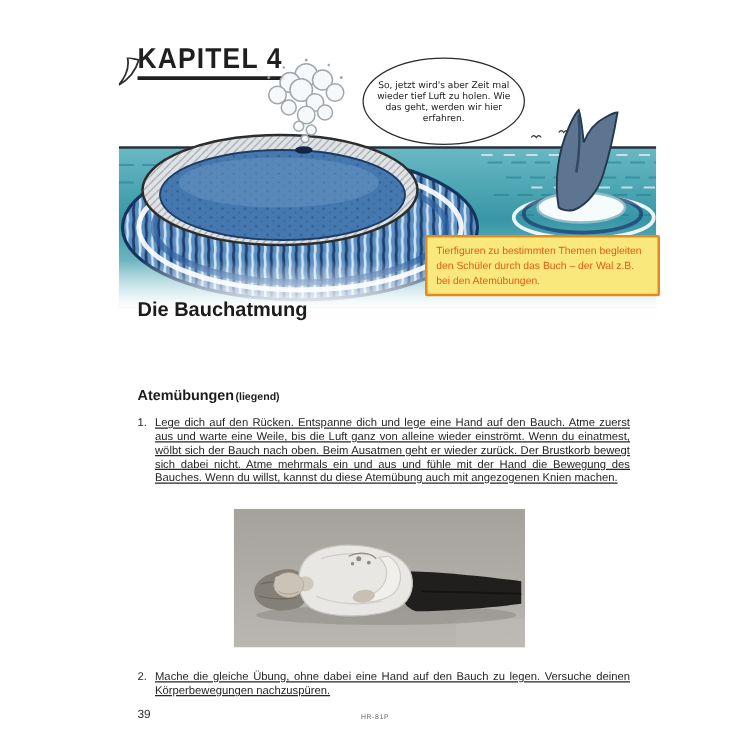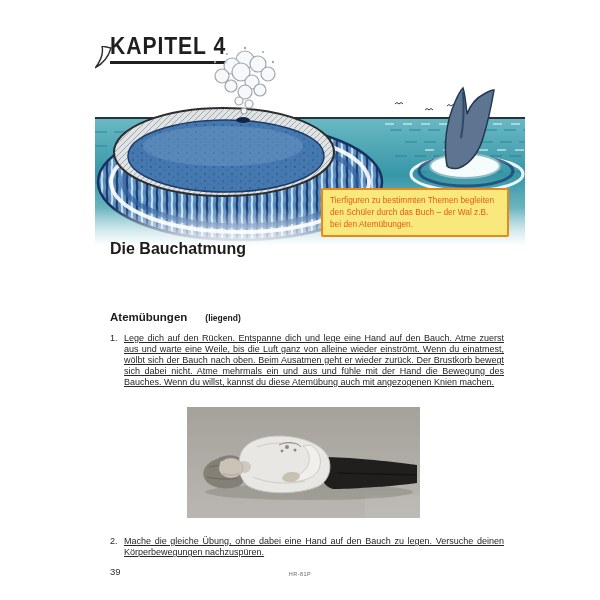--- a/index.html
+++ b/index.html
@@ -19,29 +19,29 @@
   .illustration svg{position:absolute;left:0;top:0;}
   .speech-bubble{
     position:absolute;left:195px;top:0px;width:130px;height:70px;
     background:#fff;border:1.5px solid #2b2b2b;border-radius:50%;
     display:flex;align-items:center;justify-content:center;text-align:center;
     font-family:"DejaVu Sans",sans-serif;font-size:7.3px;line-height:1.26;color:#1d1d1d;
     padding:5px 9px;box-sizing:border-box;z-index:3;
   }
   .bubble-tail{position:absolute;left:235px;top:66px;z-index:3;}
   .callout{
-    position:absolute;left:226px;top:142px;width:170px;
+    position:absolute;left:245px;top:142px;width:170px;
     background:#f9e97d;border:2px solid #e58a1a;border-radius:2px;
     color:#e55c12;font-size:8.3px;line-height:1.42;padding:5px 7px;z-index:4;
   }
   
   .h1{position:absolute;left:110px;top:240px;font-size:16px;font-weight:bold;color:#1c1c1c;}
   .para{position:absolute;left:110px;top:271px;width:392px;font-size:9px;line-height:11px;text-align:justify;color:#262626;}
   .h2{position:absolute;left:110px;top:311px;font-size:11.5px;font-weight:bold;color:#1c1c1c;}
-  .h2 .suffix{font-size:8.5px;font-weight:bold;margin-left:18px;}
+  .h2 .suffix{font-size:8.5px;font-weight:bold;margin-left:1px;}
   .list-item{position:absolute;left:110px;display:flex;width:394px;font-size:9px;line-height:11px;color:#262626;}
   .list-item .num{width:14px;flex:0 0 14px;}
   .list-item .txt{flex:1;text-align:justify;text-decoration:underline;}
   .item-1{top:333px;}
   .item-2{top:536px;}
   
   .photo{position:absolute;left:187px;top:407px;width:233px;height:111px;}
   
   .footer-page{position:absolute;left:110px;top:566px;font-size:9.5px;color:#333;}
   .footer-code{position:absolute;left:0;top:571px;width:600px;text-align:center;font-size:5.5px;letter-spacing:.5px;color:#666;}
@@ -144,20 +144,21 @@
         <ellipse cx="372" cy="128" rx="56" ry="17" fill="none" stroke="#ffffff" stroke-width="3" opacity="0.9"></ellipse>
         <ellipse cx="371" cy="125" rx="47" ry="15" fill="none" stroke="#1d3d6e" stroke-width="3" opacity="0.75"></ellipse>
         <ellipse cx="370" cy="120" rx="35" ry="12" fill="#f6fbfb" stroke="#8fbcc6" stroke-width="2"></ellipse>
         <path d="M352,120 C348,98 352,74 360,56 C363,49 366,44 368,42 C370,48 371,58 372,68 C375,60 381,52 389,48 C394,45 397,44 399,44 C397,56 393,76 388,92 C384,106 375,118 364,122 C359,123 354,122 352,120 Z" fill="#5d7590" stroke="#22384e" stroke-width="1.5"></path>
         <path d="M368,46 C369,60 369,76 366,92" stroke="#2e4a68" stroke-width="2" fill="none"></path>
       </g>
 
       <rect x="0" y="162" width="430" height="38" fill="url(#fadeW)"></rect>
     </svg>
 
+    <div class="speech-bubble">So, jetzt wird's aber Zeit mal wieder tief Luft zu holen. Wie das geht, werden wir hier erfahren.</div>
     <svg class="bubble-tail" width="20" height="24" viewBox="0 0 20 24">
       <path d="M7,0 C9,9 5,16 0,22 C9,17 14,9 16,2 Z" fill="#ffffff" stroke="#2b2b2b" stroke-width="1.4"></path>
     </svg>
 
     <div class="callout">Tierfiguren zu bestimmten Themen begleiten den Schüler durch das Buch – der Wal z.B. bei den Atemübungen.</div>
   </div>
 
   <div class="h1">Die Bauchatmung</div>
 
   <div class="h2">

